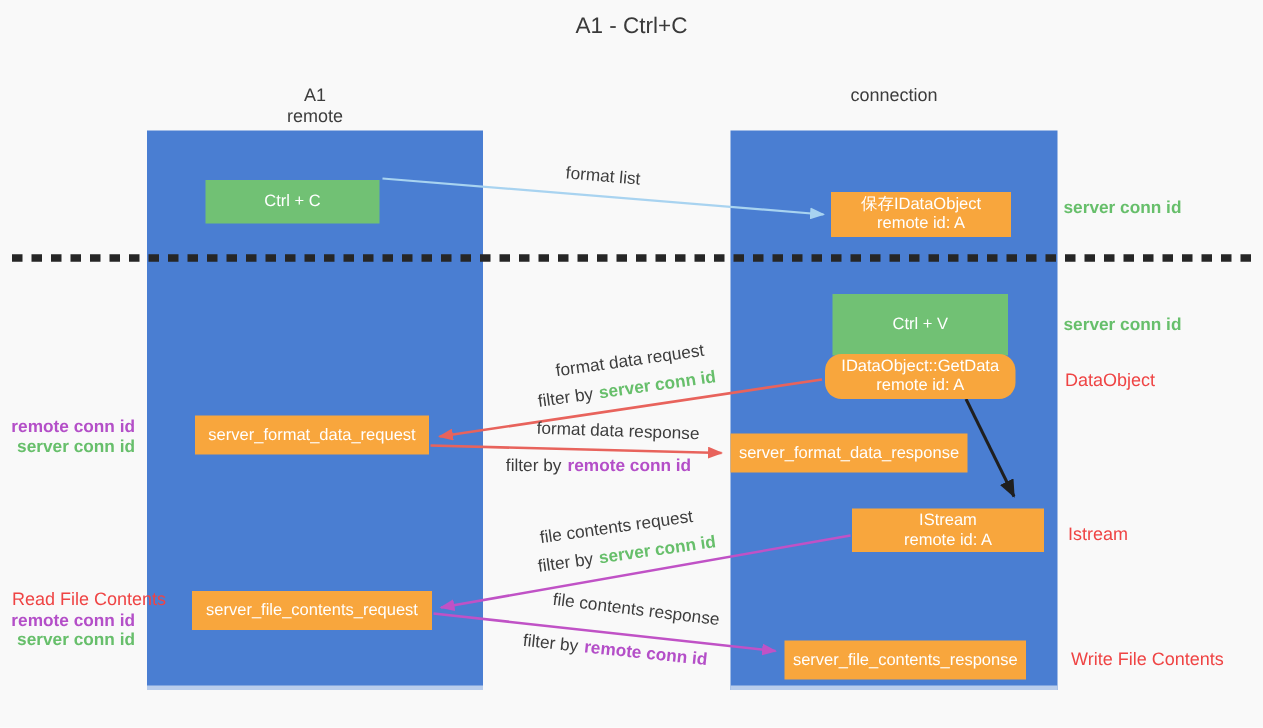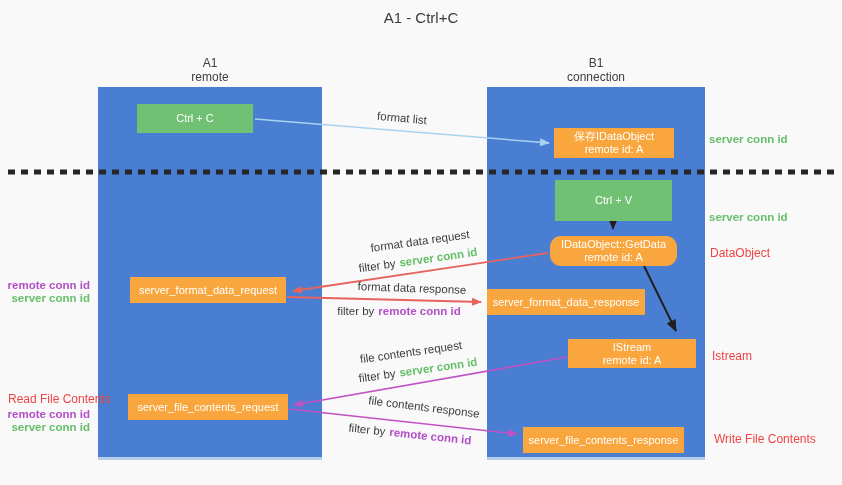--- a/index.html
+++ b/index.html
@@ -29,21 +29,21 @@
   .diagram-title{
     position:absolute;top:8px;left:0;right:0;
     text-align:center;font-size:15px;line-height:19px;color:#3a3a3a;
   }
   .node{
     position:absolute;
     display:flex;flex-direction:column;align-items:center;justify-content:center;
     color:#fff;font-size:11px;line-height:13px;white-space:nowrap;
     text-align:center;
   }
-  .node.green{background:var(--node-green);}
+  .node.green{background:var(--node-green);margin-top:16px;}
   .node.orange{background:var(--node-orange);}
   .edge-label{
     position:absolute;white-space:nowrap;
     font-size:11.5px;color:#3d3d3d;
     transform-origin:center;
   }
   .side-label{position:absolute;white-space:nowrap;font-size:12px;color:#ef4444;}
   .conn-green{color:var(--green-text);font-weight:bold;}
   .conn-purple{color:var(--purple-text);font-weight:bold;}
   .left-ids{position:absolute;text-align:right;font-size:11.5px;line-height:13px;}
@@ -66,21 +66,20 @@
 
   <div class="diagram-title">
     <div>A1 - Ctrl+C</div>
   </div>
 
   <div class="lane-header" id="lane-header-left">
     <div>A1</div>
     <div>remote</div>
   </div>
   <div class="lane-header" id="lane-header-right">
-    <div>B1</div>
     <div>connection</div>
   </div>
 
   <div class="lane" id="lane-left"></div>
   <div class="lane" id="lane-right"></div>
 
   <svg class="overlay" width="842" height="485">
     <defs>
       <marker id="mh-blue" markerUnits="userSpaceOnUse" markerWidth="11" markerHeight="8" refX="9" refY="4" orient="auto">
           <path d="M0,0 L10,4 L0,8 Z"></path>

